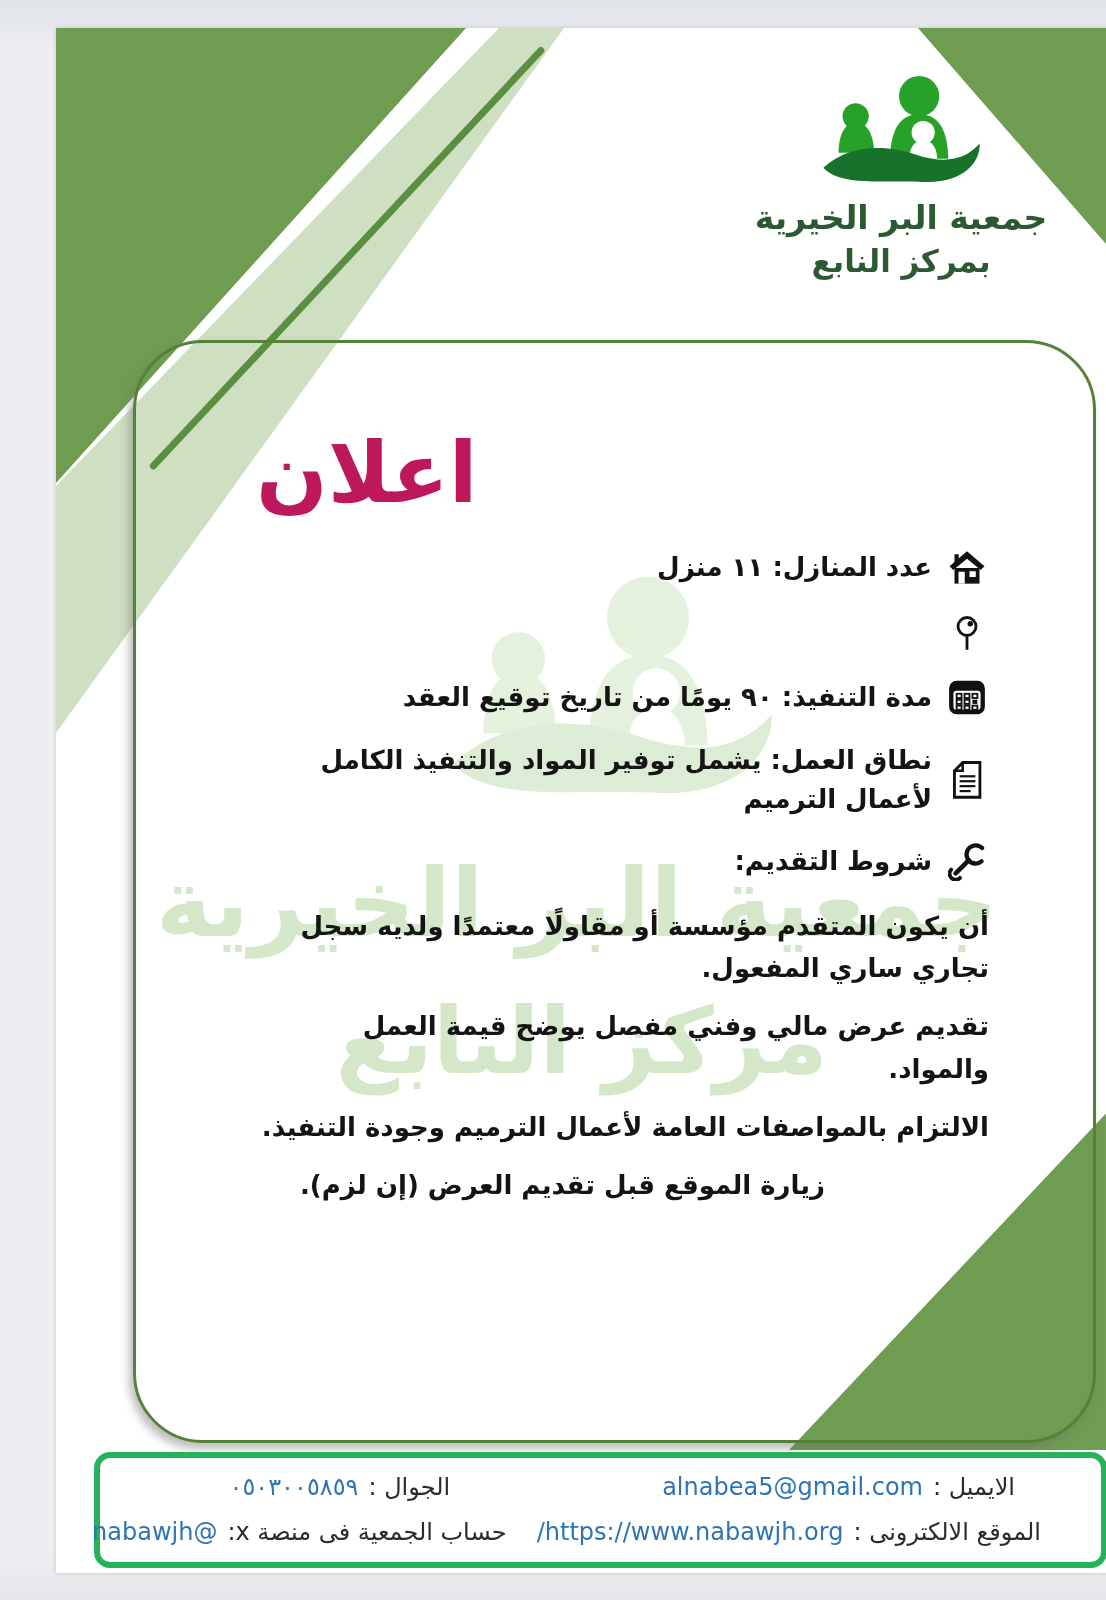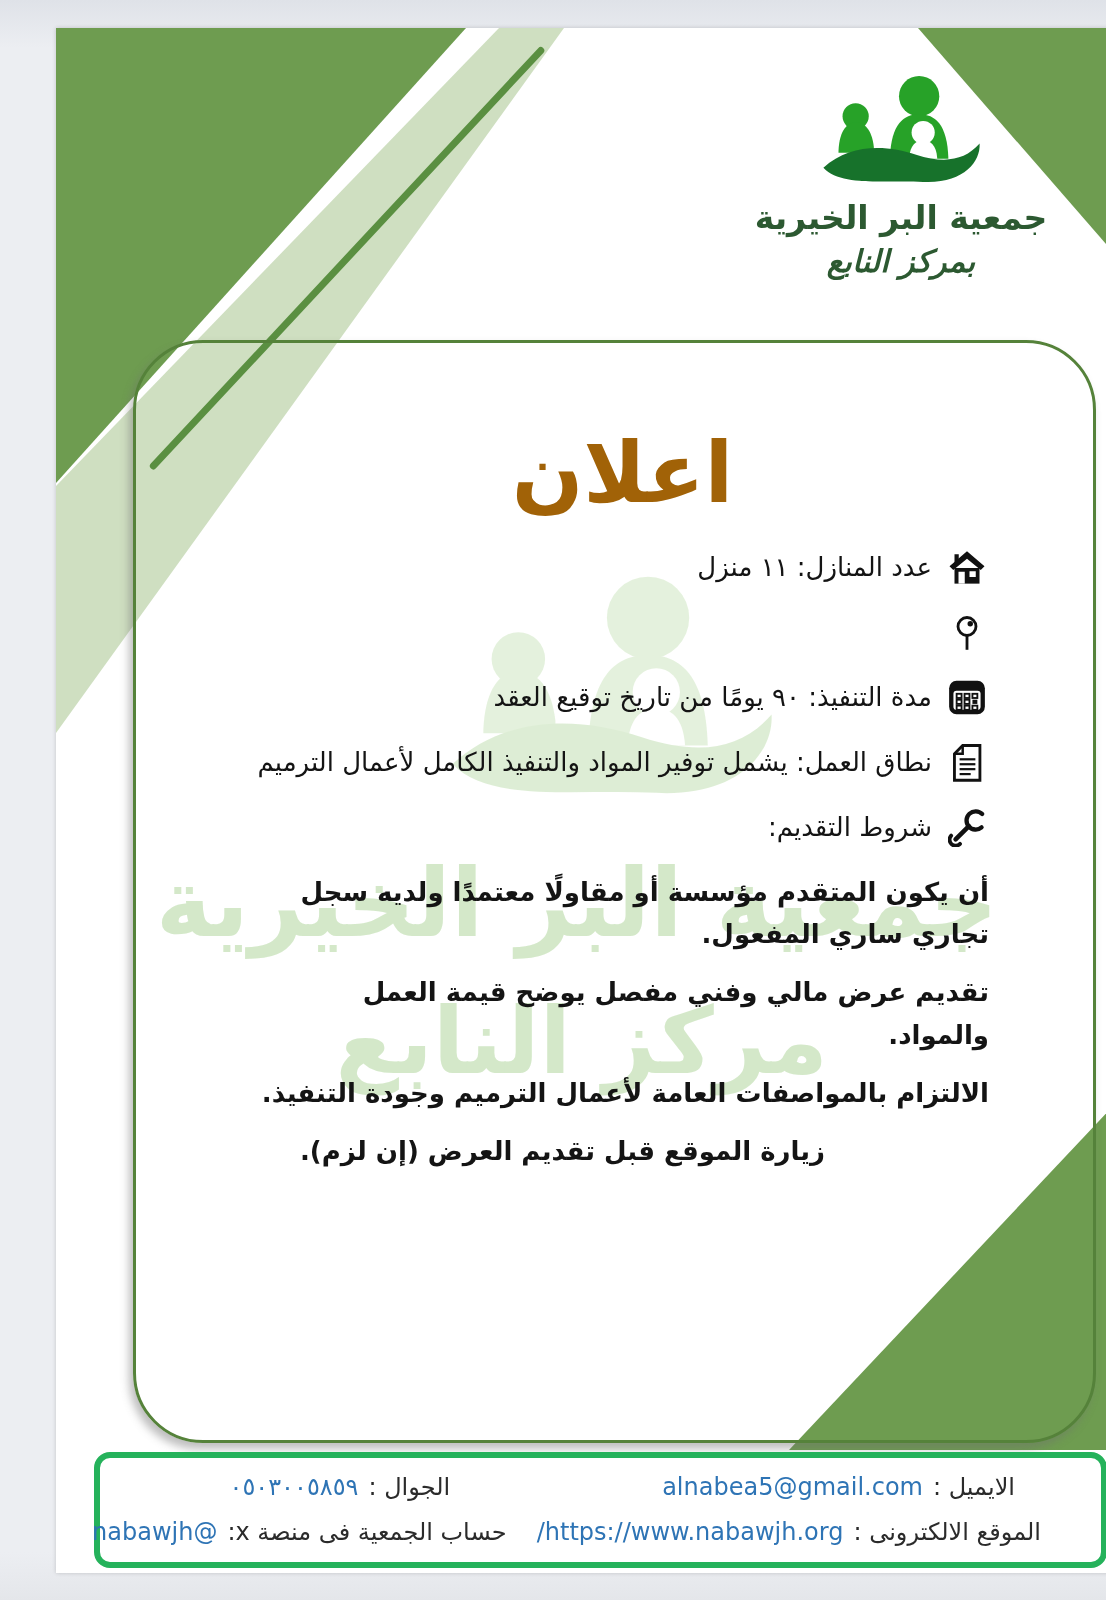--- a/index.html
+++ b/index.html
@@ -34,21 +34,21 @@
     left:0;top:0;width:1090px;height:1545px;background:#6e9c50;
     clip-path:polygon(1076px 1058px,1076px 1422px,733px 1422px);
   }
   
   .brand{position:absolute;left:665px;top:42px;width:360px;text-align:center;direction:rtl;}
   .brand svg.logo{width:172px;height:126px;display:block;margin:0 auto;}
   .lg-b{fill:#27a228;}
   .lg-d{fill:#17722b;}
   .lg-w{fill:#ffffff;}
   .org1{font-size:33px;font-weight:bold;color:#2c5931;margin-top:2px;letter-spacing:0;}
-  .org2{font-size:31px;font-weight:bold;color:#2c5931;margin-top:6px;font-style:italic;}
+  .org2{font-size:31px;font-weight:bold;color:#2c5931;margin-top:6px;}
   
   .box{
     position:absolute;left:77px;top:312px;width:957px;height:1097px;
     border:3px solid #55823a;border-radius:70px;
     box-shadow:-4px 6px 9px rgba(110,110,110,.45);
     overflow:hidden;
   }
   .wm-logo{position:absolute;left:300px;top:205px;width:350px;height:290px;opacity:.55;z-index:1;}
   .wm-logo .lg-b{fill:#cfe7c2;}
   .wm-logo .lg-d{fill:#c3e0b4;}
@@ -56,31 +56,31 @@
     position:absolute;z-index:1;font-weight:bold;color:#cde5c0;opacity:.85;
     white-space:nowrap;direction:rtl;
   }
   .wm1{top:505px;right:95px;font-size:95px;}
   .wm2{top:645px;right:265px;font-size:92px;}
   .inner{
     position:relative;z-index:3;direction:rtl;text-align:right;
     padding:0 104px 0 120px;color:#141414;
   }
   .title{
-    margin:82px 0 0 0;text-align:center;color:#a16207;
+    margin:82px 0 0 0;text-align:left;color:#be185d;
     font-size:84px;font-weight:bold;line-height:1.15;
   }
   .intro{
     margin:46px 0 0 0;font-size:26px;font-weight:bold;line-height:1.72;
   }
   .bullets{margin-top:24px;}
   .bullet{display:flex;align-items:center;gap:13px;margin-bottom:21px;min-height:44px;}
   .bicon{flex:0 0 44px;display:flex;justify-content:center;align-items:center;}
   .bicon svg{display:block;}
-  .btext{font-size:26px;font-weight:normal;line-height:1.5;}
+  .btext{font-size:26px;font-weight:bold;line-height:1.5;}
   .cond{margin:15px 0 0 0;font-size:26px;font-weight:bold;line-height:1.65;}
   .cond.last{text-align:center;padding-right:120px;}
   
   .footer{
     position:absolute;left:38px;top:1424px;width:1013px;height:116px;
     border:6px solid #25b25b;border-radius:16px;box-sizing:border-box;
     direction:rtl;background:transparent;z-index:4;
   }
   .frow{display:flex;align-items:center;font-size:24px;}
   .r1{margin-top:15px;padding-right:86px;}

